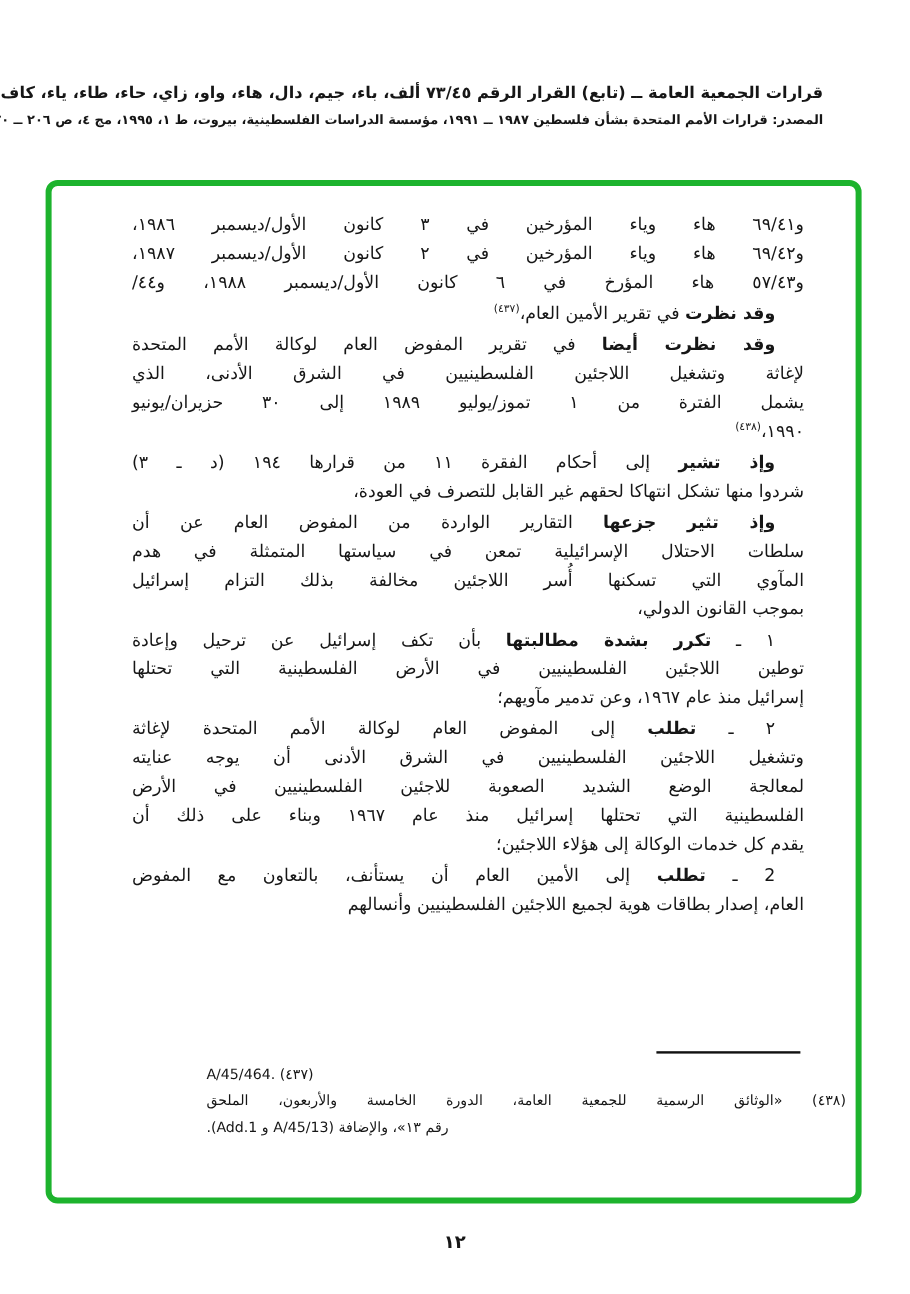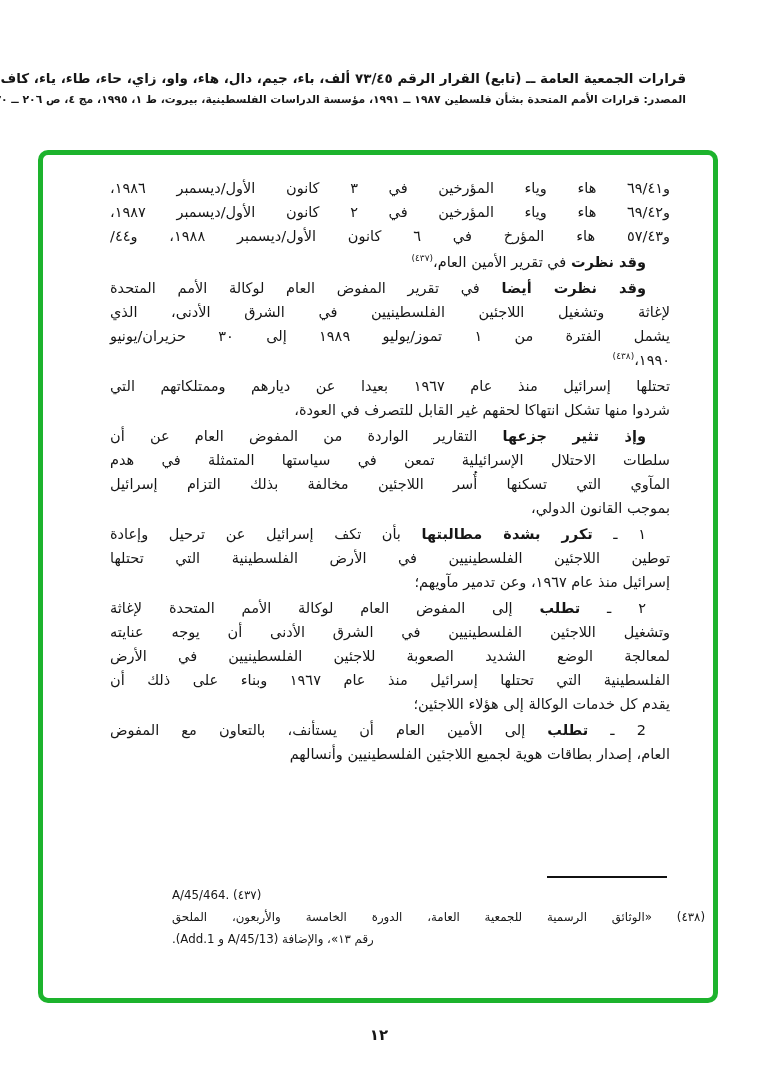--- a/index.html
+++ b/index.html
@@ -122,21 +122,21 @@
       <div class="para">
         <div class="line ind last"><span class="b">وقد نظرت</span><span> في تقرير الأمين العام،</span><sup>(٤٣٧)</sup></div>
       </div>
       <div class="para">
         <div class="line ind"><span class="b">وقد نظرت أيضا</span><span> في تقرير المفوض العام لوكالة الأمم المتحدة</span></div>
         <div class="line"><span>لإغاثة وتشغيل اللاجئين الفلسطينيين في الشرق الأدنى، الذي</span></div>
         <div class="line"><span>يشمل الفترة من ١ تموز/يوليو ١٩٨٩ إلى ٣٠ حزيران/يونيو</span></div>
         <div class="line last"><span>١٩٩٠،</span><sup>(٤٣٨)</sup></div>
       </div>
       <div class="para">
-        <div class="line"><span>تحتلها إسرائيل منذ عام ١٩٦٧ بعيدا عن ديارهم وممتلكاتهم التي</span></div>
+        <div class="line ind"><span class="b">وإذ تشير</span><span> إلى أحكام الفقرة ١١ من قرارها ١٩٤ (د ـ ٣)</span></div>
         <div class="line last"><span>شردوا منها تشكل انتهاكا لحقهم غير القابل للتصرف في العودة،</span></div>
       </div>
       <div class="para">
         <div class="line ind"><span class="b">وإذ تثير جزعها</span><span> التقارير الواردة من المفوض العام عن أن</span></div>
         <div class="line"><span>سلطات الاحتلال الإسرائيلية تمعن في سياستها المتمثلة في هدم</span></div>
         <div class="line"><span>المآوي التي تسكنها أُسر اللاجئين مخالفة بذلك التزام إسرائيل</span></div>
         <div class="line last"><span>بموجب القانون الدولي،</span></div>
       </div>
       <div class="para">
         <div class="line ind"><span>١ ـ </span><span class="b">تكرر بشدة مطالبتها</span><span> بأن تكف إسرائيل عن ترحيل وإعادة</span></div>

